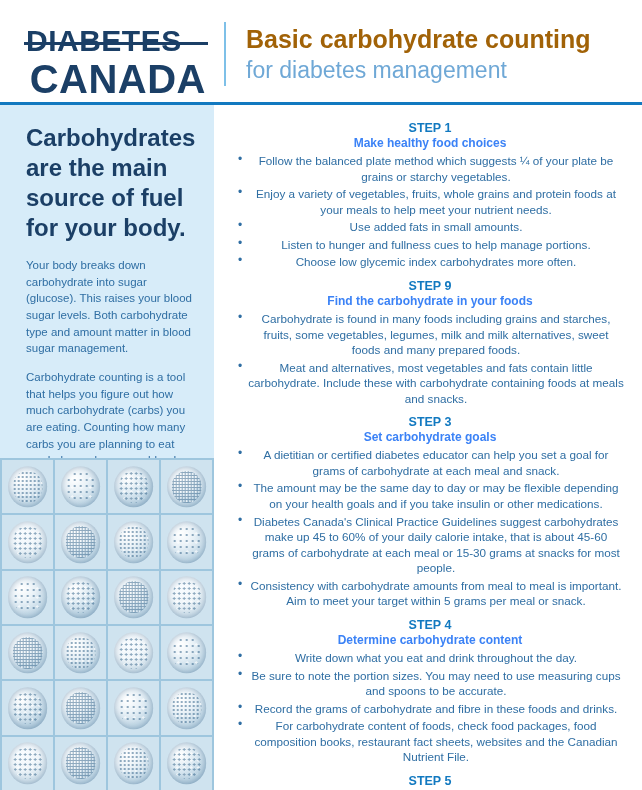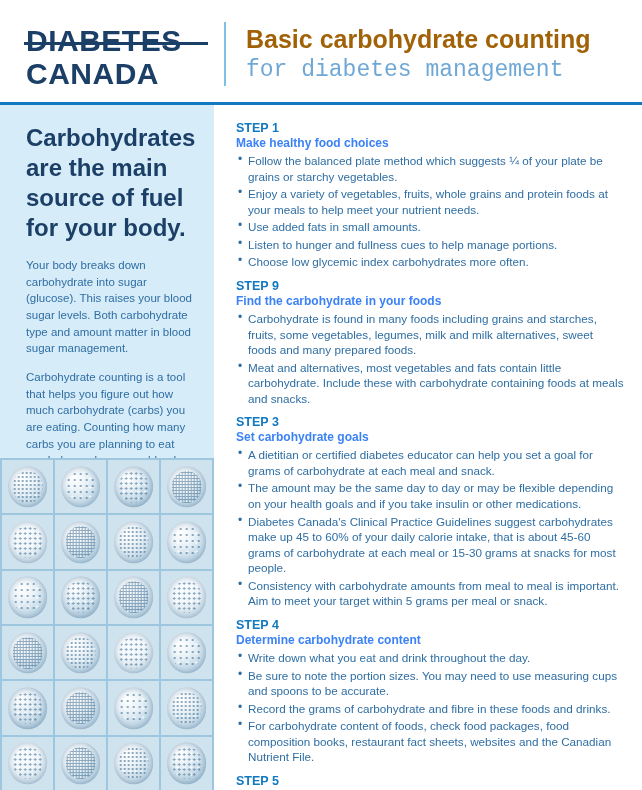--- a/index.html
+++ b/index.html
@@ -43,26 +43,27 @@
   }
   .logo-line1 .strike {
     position: absolute;
     left: -2px;
     right: -2px;
     top: 52%;
     height: 3px;
     background: #1b3f66;
   }
   .logo-line2 {
-    font-size: 30px;
+    font-size: 40px;
     font-weight: bold;
     letter-spacing: 0.5px;
     color: #1b3f66;
     line-height: 1.05;
     margin-top: 2px;
+    text-align: right;
   }
   .header-divider {
     width: 2px;
     background: #7ec0e8;
     align-self: stretch;
     margin: 4px 20px 4px 18px;
   }
   .title-block {
     padding-top: 8px;
   }
@@ -70,21 +71,20 @@
     font-size: 25px;
     font-weight: bold;
     color: #a16207;
     line-height: 1.1;
   }
   .title-sub {
     font-size: 23px;
     color: #6fa8d6;
     line-height: 1.25;
     margin-top: 2px;
-    font-family: Liberation Mono, monospace;
   }
 
   .header-rule {
     height: 3px;
     background: #1279c0;
     margin: 2px 0 0 0;
   }
 
   
   .body {
@@ -175,20 +175,21 @@
   .jar.d5::before { background: radial-gradient(circle at 40% 28%, #f8fcff 0%, #f0f6fa 40%, #c5d9e6 80%, #99bad0 100%); }
 
   
   .right-col {
     flex: 1;
     padding: 16px 18px 0 22px;
     box-sizing: border-box;
   }
   .step {
     margin-bottom: 9px;
+    text-align: center;
   }
   .step-label {
     font-size: 12.5px;
     font-weight: bold;
     color: #1279c0;
     margin: 0 0 1px 0;
   }
   .step-title {
     font-size: 12px;
     font-weight: bold;

